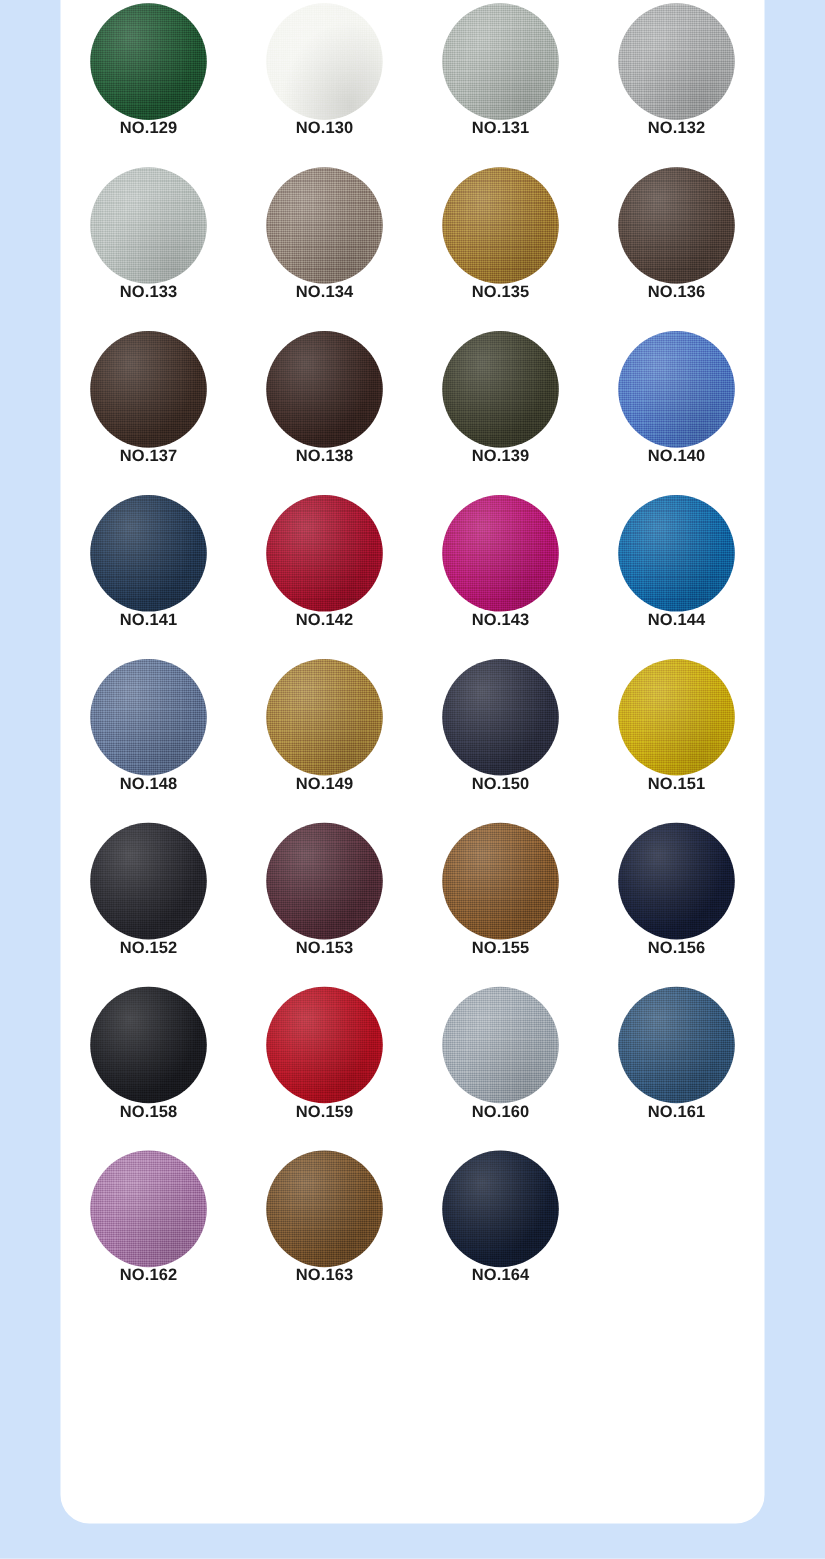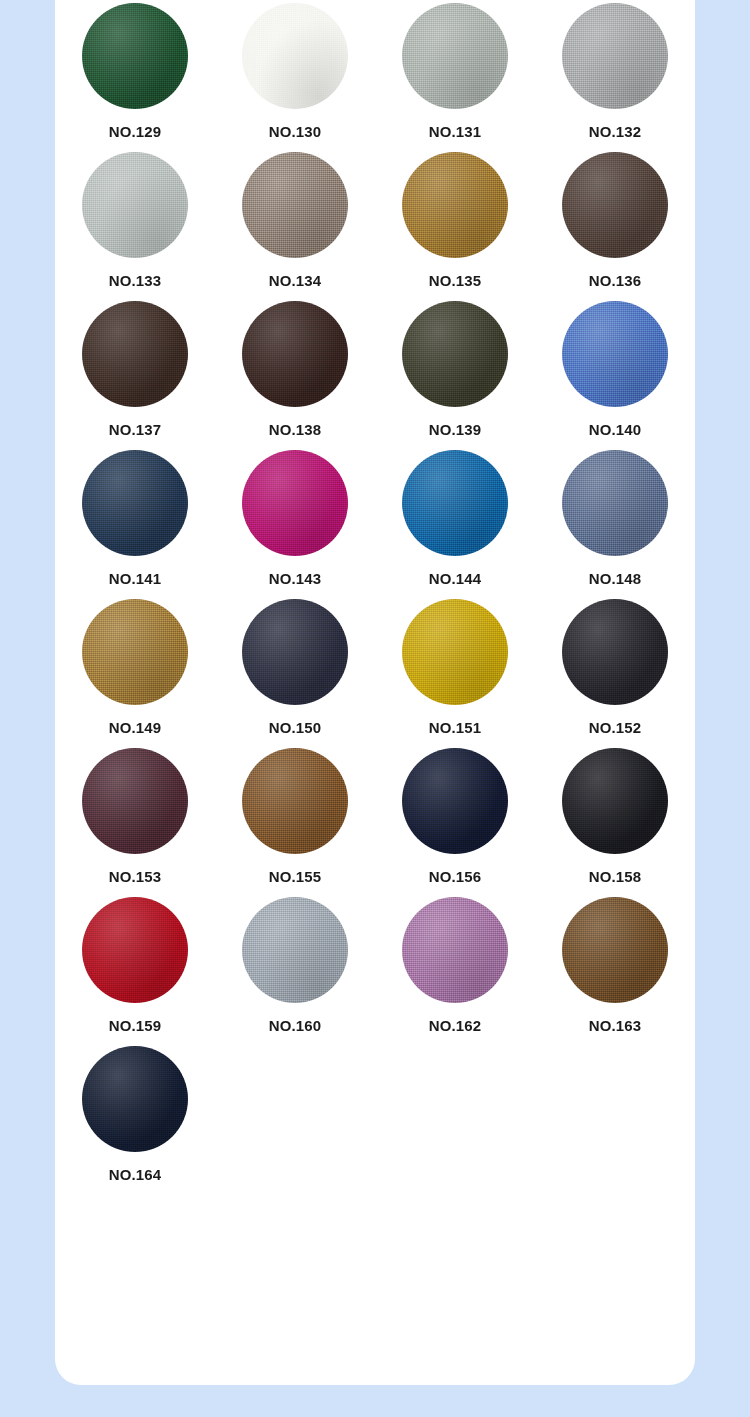--- a/index.html
+++ b/index.html
@@ -83,21 +83,21 @@
         rgba(255,255,255,0.20) 0%,
         rgba(255,255,255,0.07) 38%,
         rgba(255,255,255,0) 64%),
       radial-gradient(ellipse at 72% 88%,
         rgba(0,0,0,0.13) 0%,
         rgba(0,0,0,0) 58%);
     pointer-events: none;
   }
 
   .swatch-label {
-    margin-top: 15px;
+    margin-top: 0;
     font-size: 15px;
     font-weight: bold;
     color: #1b1b1b;
     letter-spacing: 0.1px;
     line-height: 1;
     white-space: nowrap;
   }
 </style>
 </head>
 <body style="background: rgb(207, 226, 250);">
@@ -150,20 +150,24 @@
       </div>
       <div class="swatch-cell">
         <div class="swatch-disc" style="background-color: rgb(74, 111, 189);"></div>
         <div class="swatch-label">NO.140</div>
       </div>
       <div class="swatch-cell">
         <div class="swatch-disc" style="background-color: rgb(34, 54, 79);"></div>
         <div class="swatch-label">NO.141</div>
       </div>
       <div class="swatch-cell">
+        <div class="swatch-disc" style="background-color: rgb(156, 15, 40);"></div>
+        <div class="swatch-label">NO.142</div>
+      </div>
+      <div class="swatch-cell">
         <div class="swatch-disc" style="background-color: rgb(176, 20, 107);"></div>
         <div class="swatch-label">NO.143</div>
       </div>
       <div class="swatch-cell">
         <div class="swatch-disc" style="background-color: rgb(17, 97, 159);"></div>
         <div class="swatch-label">NO.144</div>
       </div>
       <div class="swatch-cell">
         <div class="swatch-disc" style="background-color: rgb(91, 108, 140);"></div>
         <div class="swatch-label">NO.148</div>
@@ -202,20 +206,24 @@
       </div>
       <div class="swatch-cell">
         <div class="swatch-disc" style="background-color: rgb(171, 15, 30);"></div>
         <div class="swatch-label">NO.159</div>
       </div>
       <div class="swatch-cell">
         <div class="swatch-disc" style="background-color: rgb(154, 163, 172);"></div>
         <div class="swatch-label">NO.160</div>
       </div>
       <div class="swatch-cell">
+        <div class="swatch-disc" style="background-color: rgb(47, 79, 110);"></div>
+        <div class="swatch-label">NO.161</div>
+      </div>
+      <div class="swatch-cell">
         <div class="swatch-disc" style="background-color: rgb(160, 111, 160);"></div>
         <div class="swatch-label">NO.162</div>
       </div>
       <div class="swatch-cell">
         <div class="swatch-disc" style="background-color: rgb(107, 75, 40);"></div>
         <div class="swatch-label">NO.163</div>
       </div>
       <div class="swatch-cell">
         <div class="swatch-disc" style="background-color: rgb(19, 28, 48);"></div>
         <div class="swatch-label">NO.164</div>

